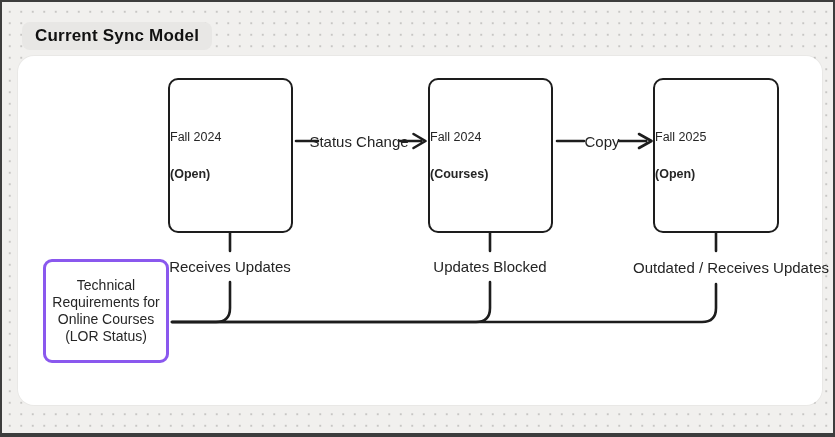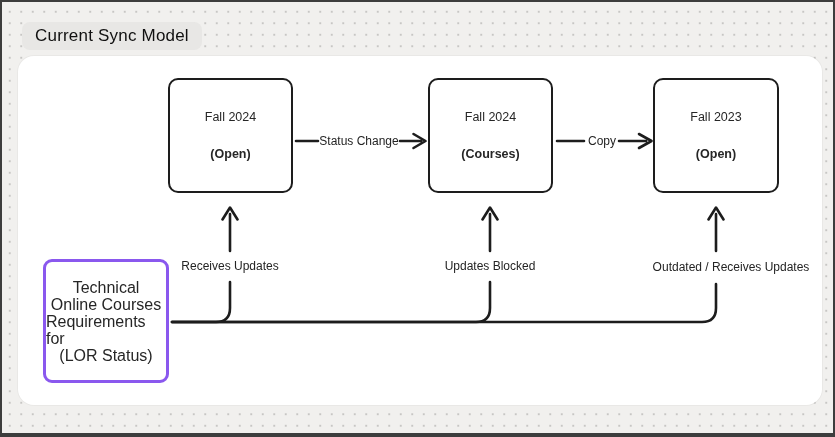--- a/index.html
+++ b/index.html
@@ -18,44 +18,44 @@
     z-index:60; pointer-events:none;
   }
   .frame {
     position:absolute; left:18px; top:56px; width:804px; height:349px;
     background:#ffffff; border-radius:16px;
     box-shadow:0 0 0 1px rgba(0,0,0,0.03);
   }
   .title-pill {
     position:absolute; left:22px; top:22px; height:28px; line-height:28px;
     padding:0 13px; background:#e8e7e5; border-radius:8px;
-    font-size:17px; font-weight:normal; color:#111111; letter-spacing:0.2px;
+    font-size:17px; font-weight:bold; color:#111111; letter-spacing:0.2px;
     white-space:nowrap; z-index:5;
   }
   .node {
-    position:absolute; width:125px; height:115px; box-sizing:border-box;
+    position:absolute; width:125px; height:155px; box-sizing:border-box;
     background:#ffffff; border:2.6px solid #1d1d1d; border-radius:10px;
-    display:flex; flex-direction:column; align-items:center; justify-content:center;
+    display:flex; flex-direction:column; align-items:flex-start; justify-content:center;
     gap:23px; font-size:12.5px; color:#262626; z-index:4; text-align:center;
   }
   .node .l2 { font-weight:bold; }
   .node.b1 { left:168px; top:78px; }
   .node.b2 { left:428px; top:78px; }
   .node.b3 { left:653px; top:78px; width:126px; }
   .source-node {
-    position:absolute; left:43px; top:259px; width:126px; height:124px; box-sizing:border-box;
+    position:absolute; left:43px; top:259px; width:126px; height:104px; box-sizing:border-box;
     background:#ffffff; border:3px solid #8a58ee; border-radius:9px;
     display:flex; flex-direction:column; align-items:center; justify-content:center;
-    font-size:16px; line-height:17px; color:#262626; text-align:left; z-index:4;
+    font-size:14px; line-height:17px; color:#262626; text-align:left; z-index:4;
   }
   .arrows-svg { position:absolute; left:0; top:0; width:835px; height:437px; z-index:3; }
   .arrows-svg path { stroke:#1d1d1d; stroke-width:2.6; fill:none; stroke-linecap:round; stroke-linejoin:round; }
   .alabel {
     position:absolute; transform:translate(-50%,-50%);
-    font-size:12px; color:#242424; white-space:nowrap; z-index:4;
+    font-size:15px; color:#242424; white-space:nowrap; z-index:4;
   }
   .alabel.status-change { left:359px; top:141px; }
   .alabel.copy          { left:602px; top:141px; }
   .alabel.receives      { left:230px; top:266px; }
   .alabel.blocked       { left:490px; top:266px; }
   .alabel.outdated      { left:716px; top:267px;margin-left:15px; }
 </style>
 </head>
 <body>
 
@@ -82,28 +82,28 @@
     <span>Fall 2024</span>
     <span class="l2">(Open)</span>
   </div>
 
   <div class="node b2">
     <span>Fall 2024</span>
     <span class="l2">(Courses)</span>
   </div>
 
   <div class="node b3">
-    <span>Fall 2023</span>
+    <span>Fall 2025</span>
     <span class="l2">(Open)</span>
   </div>
 
   <div class="source-node">
     <span>Technical</span>
+    <span>Requirements for</span>
     <span>Online Courses</span>
-    <span>Requirements for</span>
     <span>(LOR Status)</span>
   </div>
 
   <div class="alabel status-change">Status Change</div>
   <div class="alabel copy">Copy</div>
   <div class="alabel receives">Receives Updates</div>
   <div class="alabel blocked">Updates Blocked</div>
   <div class="alabel outdated">Outdated / Receives Updates</div>
 
   <div class="bezel"></div>

